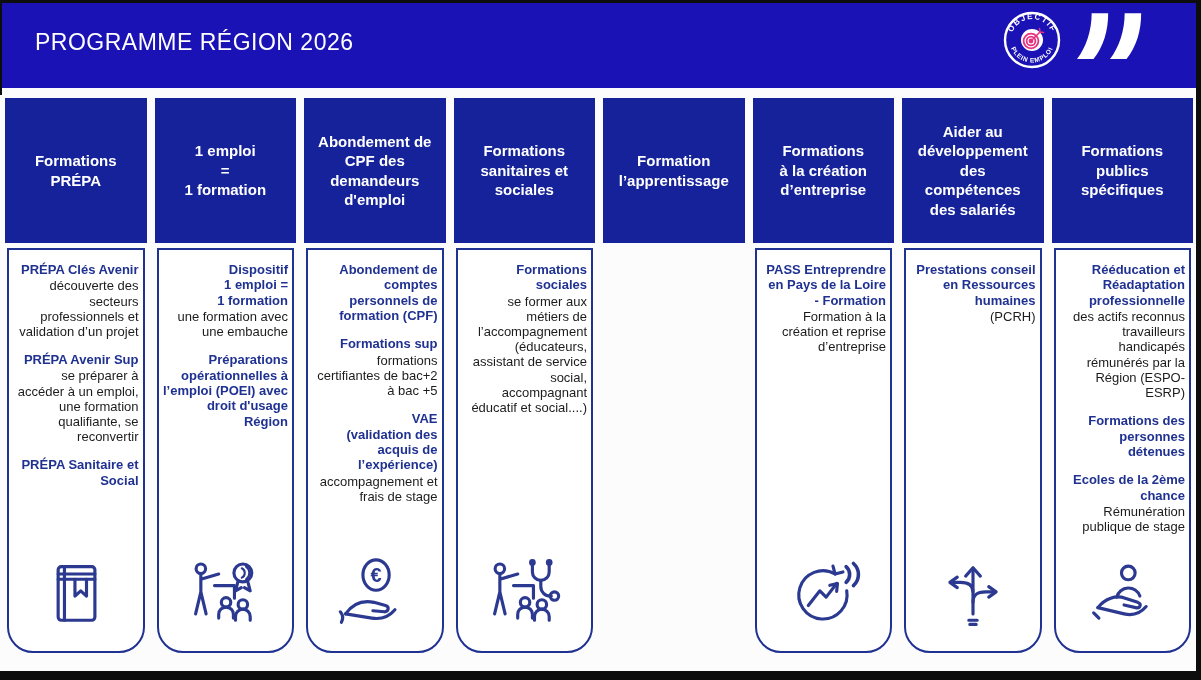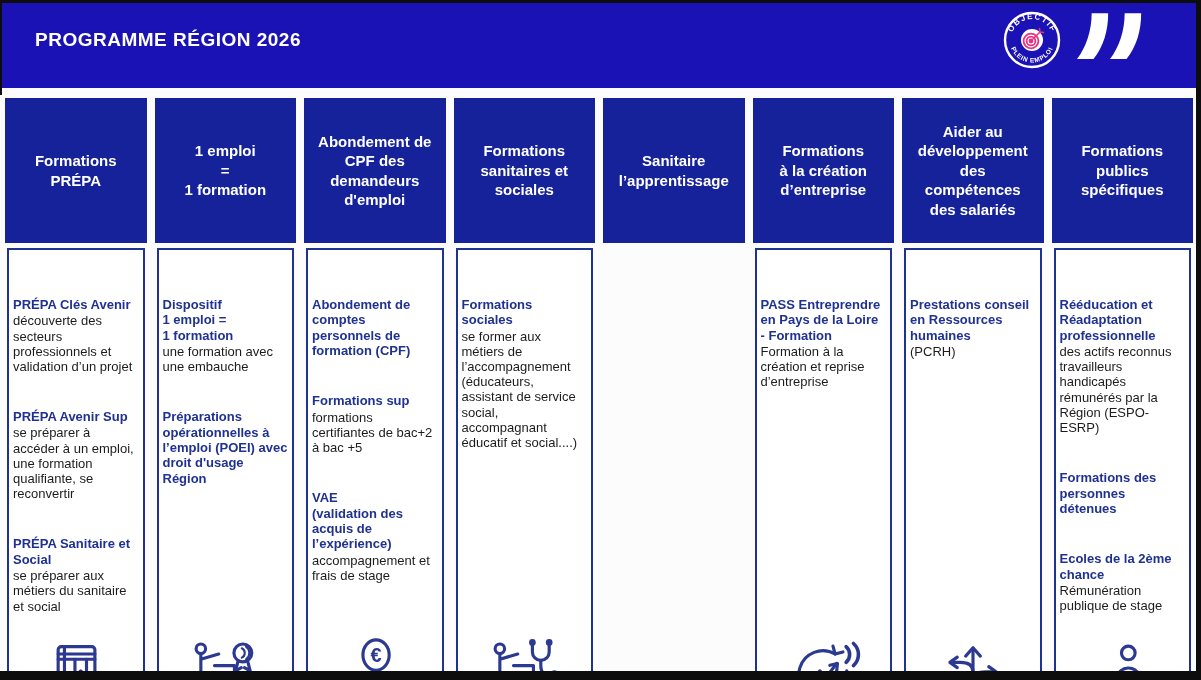--- a/index.html
+++ b/index.html
@@ -15,21 +15,21 @@
   .right-edge { position:absolute; top:0; right:0; width:5px; height:100%; background:#0d0d0d; z-index:6; }
   .left-edge  { position:absolute; top:0; left:0; width:2px; height:92px; background:#0d0d0d; z-index:6; }
   .bottom-bar { position:absolute; left:0; right:0; bottom:0; height:9px; background:#0d0d0d; z-index:6; }
 
   .banner {
     position:absolute; left:0; top:0; right:0; height:85px;
     background: var(--banner-blue,#1A12B4);
   }
   .page-title {
     position:absolute; left:35px; top:26px;
-    color:#fff; font-size:19px; font-weight:bold; letter-spacing:.5px;
+    color:#fff; font-size:23px; font-weight:normal; letter-spacing:.5px;
   }
   .logo-wrap {
     position:absolute; right:58px; top:7px;
     display:flex; align-items:flex-start; gap:15px;
   }
   .badge { display:block; }
   .quotes { display:block; margin-top:3px; }
 
   .columns {
     position:absolute; left:5px; right:8px; top:95px; bottom:28px;
@@ -46,21 +46,21 @@
   .col-body {
     flex:1; margin:5px 2px 0;
     border:2px solid var(--accent-navy,#1F3191);
     border-radius:0 0 26px 26px;
     background:#fff;
     display:flex; flex-direction:column;
     padding:12px 4px 12px;
     min-width:0;
   }
   .entries { flex:1; }
-  .entry { margin-bottom:13px; text-align:left;margin-top:35px; }
+  .entry { margin-bottom:13px; text-align:right; }
   .entry-title {
     color: var(--accent-navy,#1F3191);
     font-weight:bold; font-size:13px; line-height:1.18; white-space:pre-line;
   }
   .entry-desc {
     color: var(--body-text,#1c1c1c);
     font-size:13px; line-height:1.17; margin-top:1px;
   }
   .col-icon {
     height:92px; flex:0 0 92px;
@@ -115,21 +115,20 @@
             <div class="entry">
               <div class="entry-title">PRÉPA Clés Avenir</div>
               <div class="entry-desc">découverte des secteurs professionnels et validation d’un projet</div>
             </div>
             <div class="entry">
               <div class="entry-title">PRÉPA Avenir Sup</div>
               <div class="entry-desc">se préparer à accéder à un emploi, une formation qualifiante, se reconvertir</div>
             </div>
             <div class="entry">
               <div class="entry-title">PRÉPA Sanitaire et Social</div>
-              <div class="entry-desc">se préparer aux métiers du sanitaire et social</div>
             </div>
           </div>
       <div class="col-icon">
             <svg viewBox="0 0 80 80" fill="none" stroke="currentColor" stroke-width="3" stroke-linecap="round" stroke-linejoin="round">
     <rect x="23" y="13" width="35" height="51" rx="3"></rect>
     <path d="M23 20h35M23 25h35M29 13v51"></path>
     <path d="M39 25v16l5.5-5 5.5 5V25"></path>
   </svg>
           </div>
     </div>
@@ -227,21 +226,21 @@
     <circle cx="41" cy="47" r="4.5"></circle>
     <path d="M34 62v-3.5a7 7 0 0 1 14 0V62"></path>
     <circle cx="57" cy="49" r="4.5"></circle>
     <path d="M50 64v-3.5a7 7 0 0 1 14 0V64"></path>
   </svg>
           </div>
     </div>
   </section>
       <section class="col">
     <header class="col-header">
-      <span class="col-header-text">Sanitaire
+      <span class="col-header-text">Formation
 l’apprentissage</span>
     </header>
   </section>
       <section class="col">
     <header class="col-header">
       <span class="col-header-text">Formations
 à la création
 d’entreprise</span>
     </header>
     <div class="col-body">

